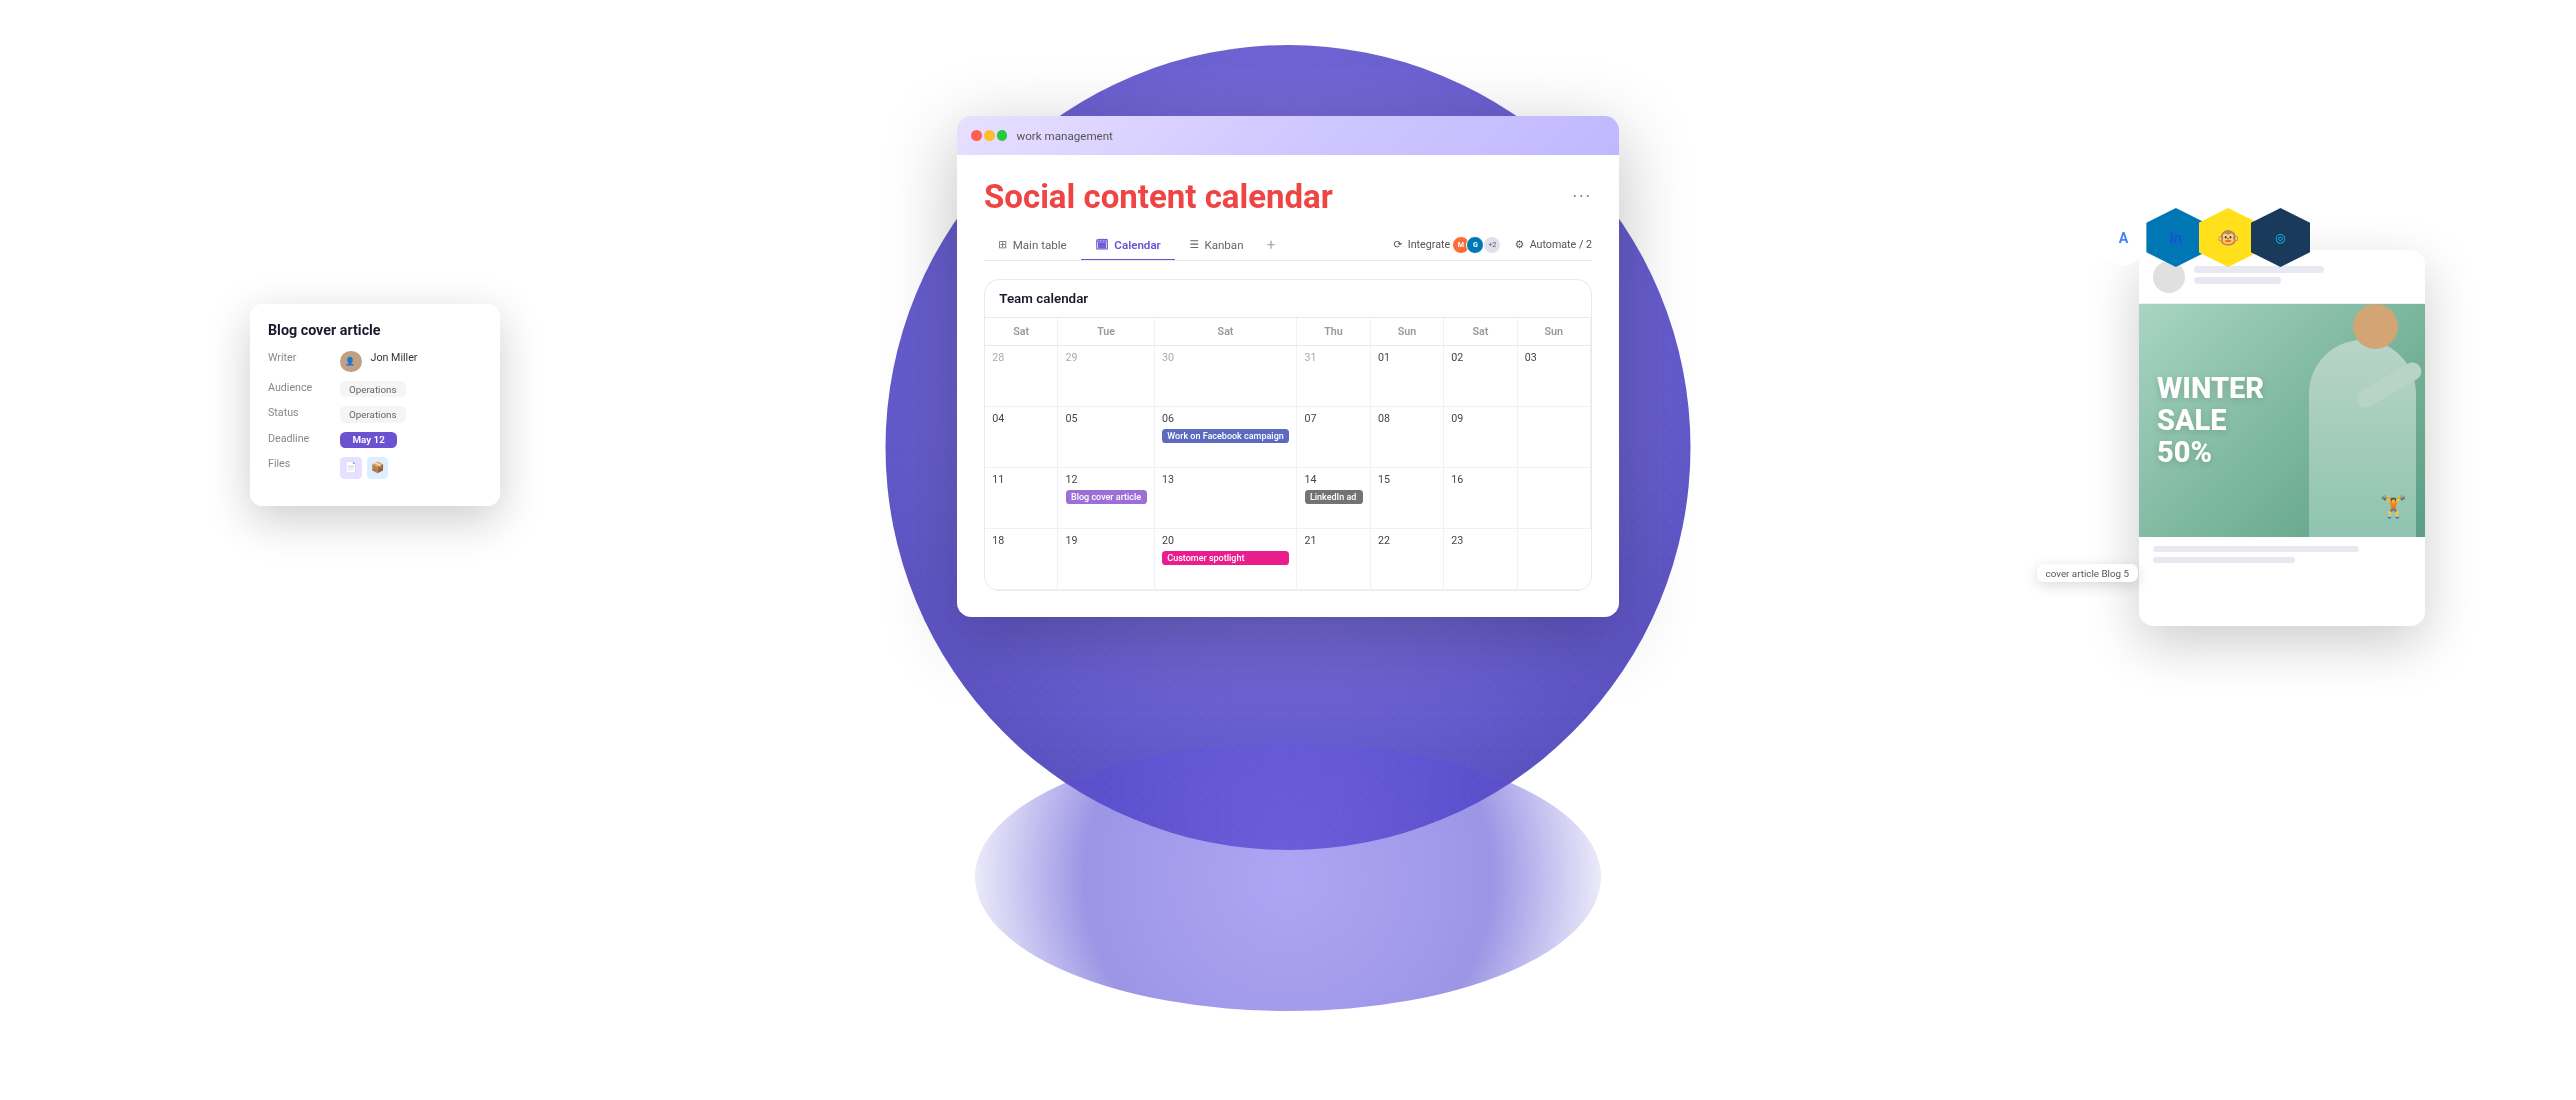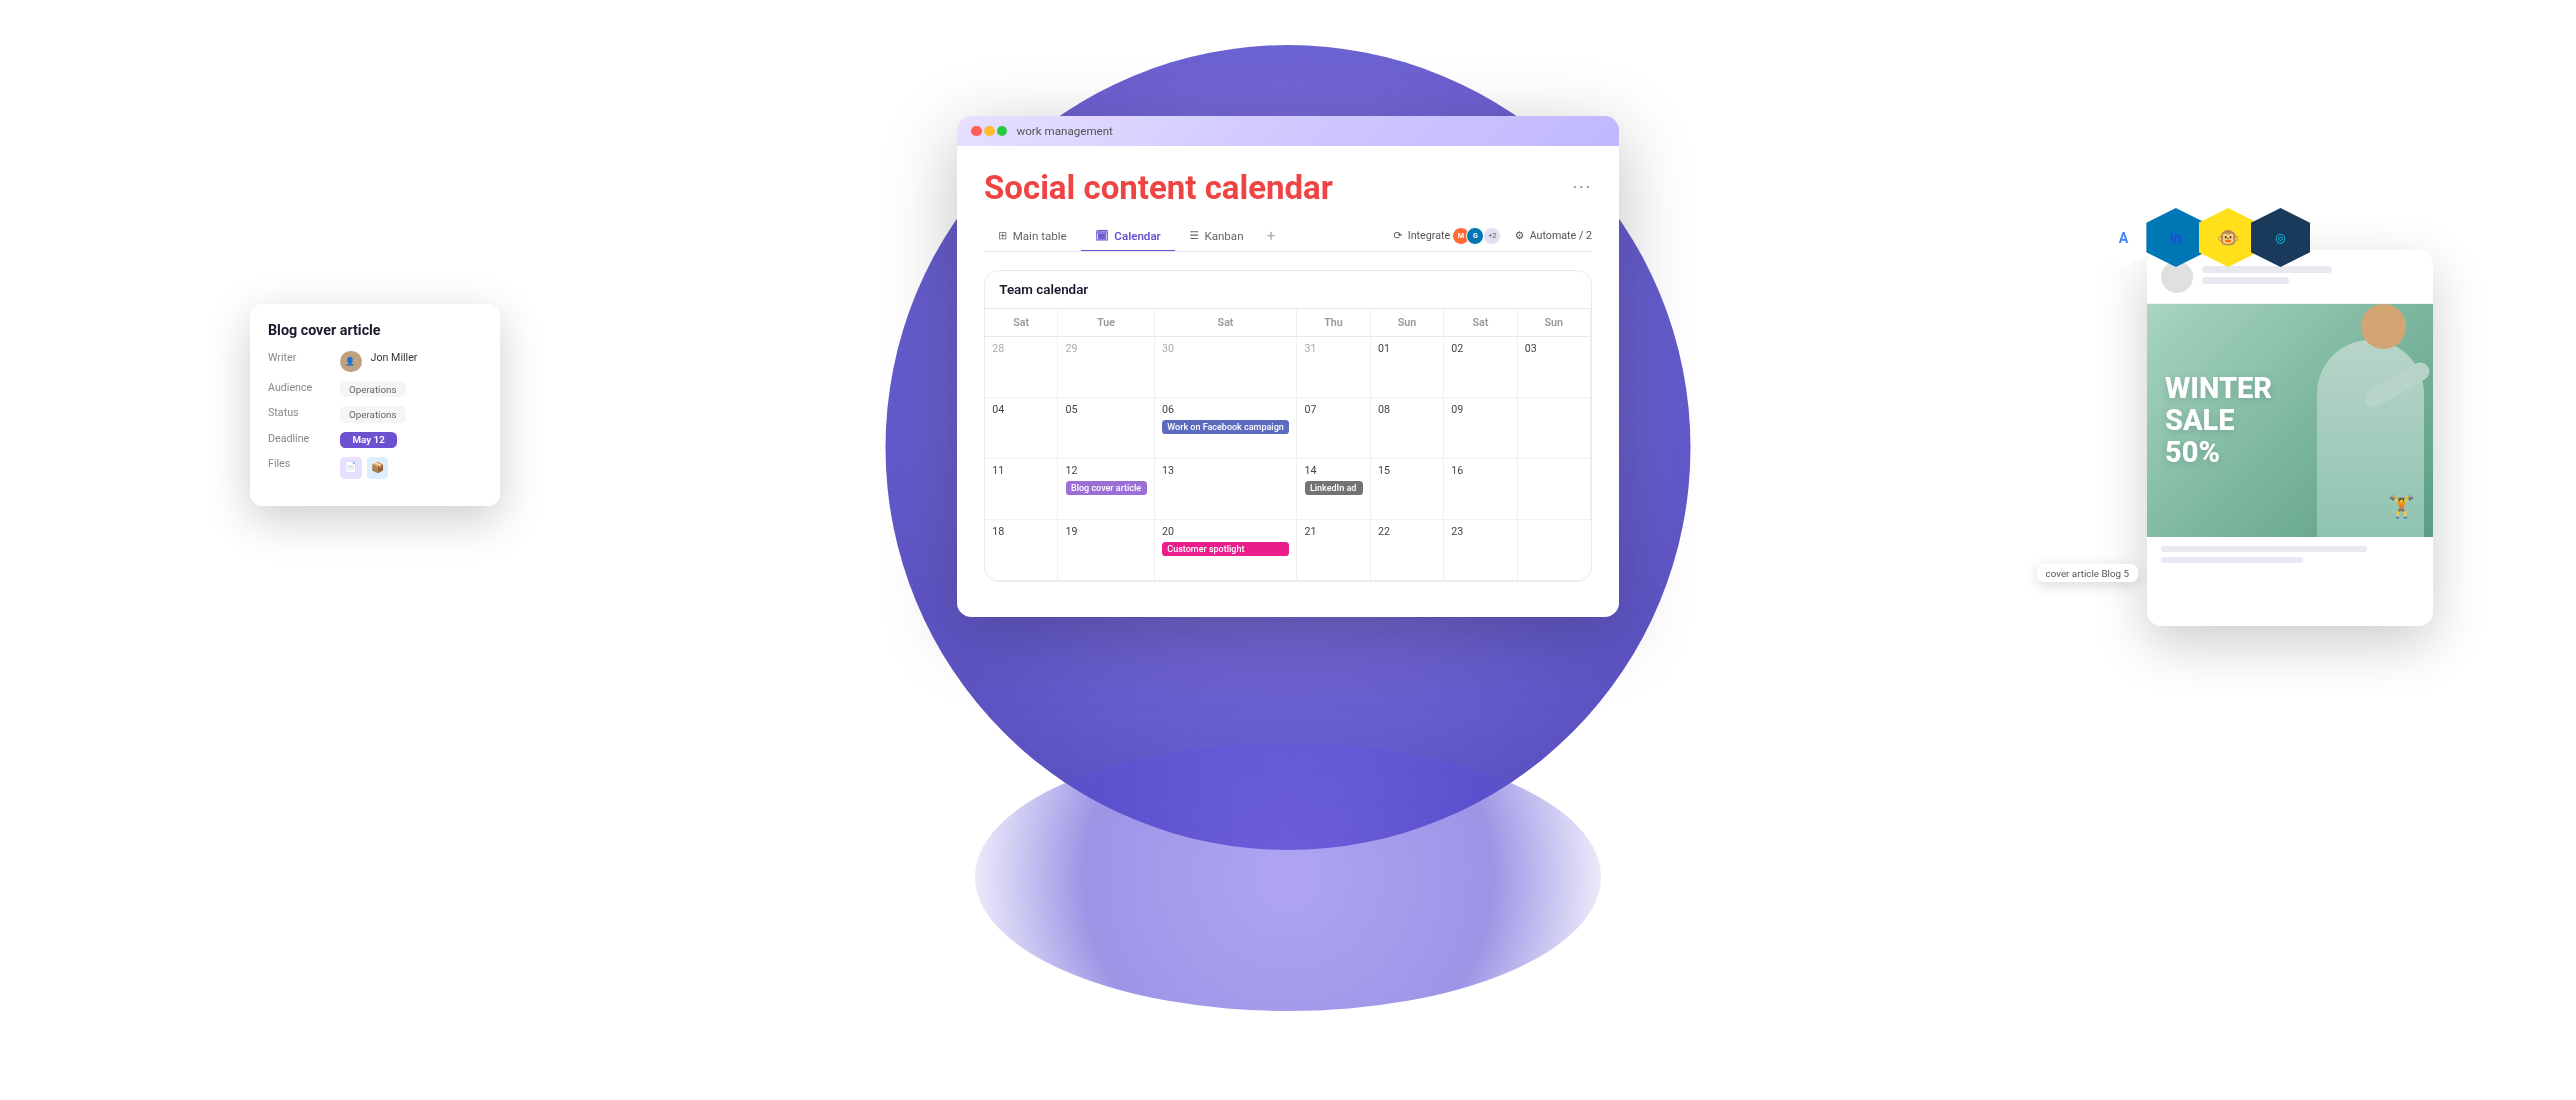--- a/index.html
+++ b/index.html
@@ -61,21 +61,21 @@
       box-shadow: 0 18px 72px rgba(0,0,0,0.25);
       top: 116px;
       left: 50%;
       transform: translateX(-50%);
       z-index: 10;
       overflow: hidden;
     }
 
     
     .window-titlebar {
-      height: 30px;
+      height: 39px;
       background: linear-gradient(135deg, #e8e0ff 0%, #d0c8ff 50%, #c0b8ff 100%);
       display: flex;
       align-items: center;
       padding: 0 14.3px;
       gap: 2px;
     }
     .window-close-btn {
       width: 10.7px; height: 10.7px;
       border-radius: 50%;
       background: #ff5f57;
@@ -344,21 +344,21 @@
 
     
     .ad-preview-card {
       position: absolute;
       width: 286px;
       height: 376px;
       background: #ffffff;
       border-radius: 14.3px;
       box-shadow: 0 18px 54px rgba(0,0,0,0.2);
       top: 250px;
-      right: 143px;
+      right: 151px;
       z-index: 12;
       overflow: hidden;
     }
     .ad-card-top {
       display: flex;
       align-items: center;
       padding: 10.7px 14.3px;
       gap: 9px;
       border-bottom: 0.9px solid #f0f0f5;
     }

